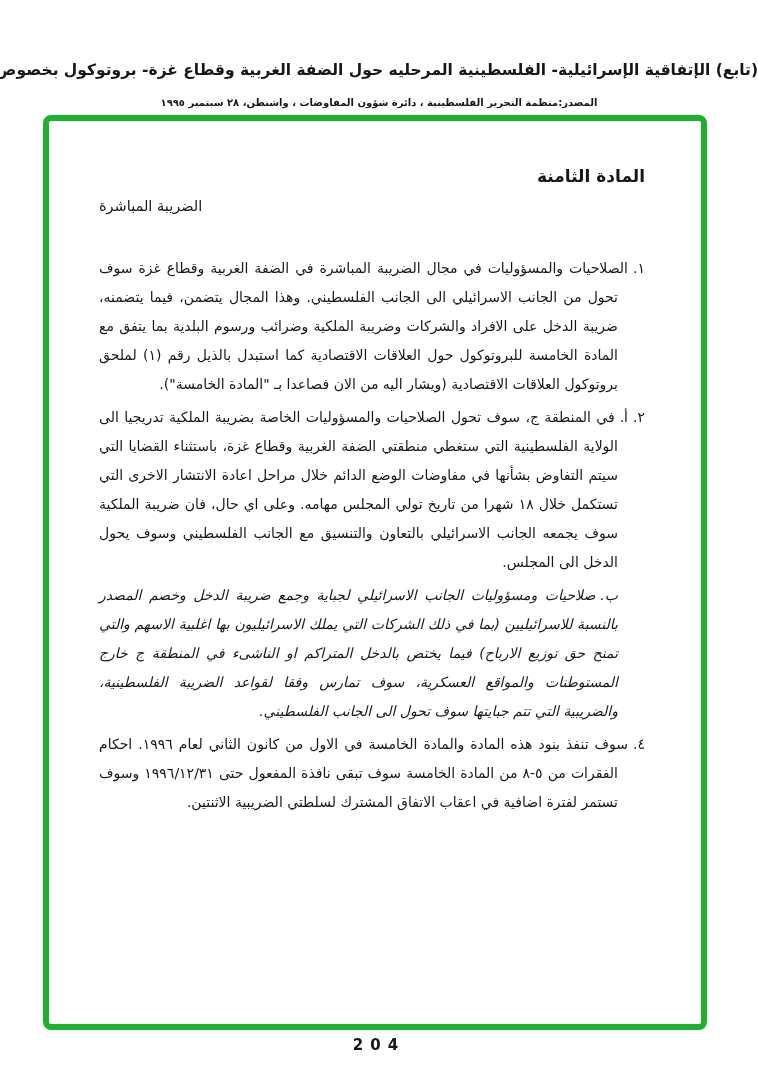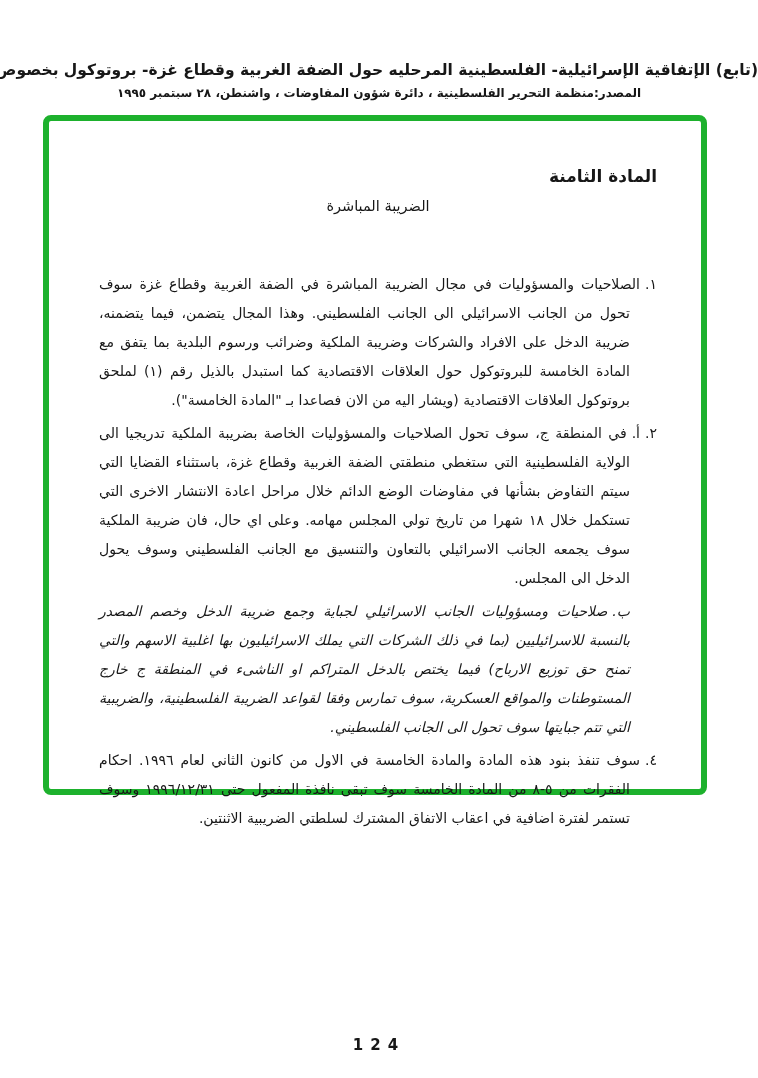--- a/index.html
+++ b/index.html
@@ -25,58 +25,58 @@
     text-align: center;
   }
   .doc-header .title-line {
     font-size: 15.5px;
     font-weight: bold;
     line-height: 24px;
     letter-spacing: -0.2px;
     white-space: nowrap;
   }
   .doc-header .source-line {
-    font-size: 12px;
+    font-size: 10px;
     font-weight: bold;
     line-height: 18px;
-    margin-top: 2px;
+    margin-top: 12px;
     white-space: nowrap;
   }
 
   
   .frame {
     position: absolute;
     left: 43px;
     top: 115px;
     width: 664px;
-    height: 680px;
+    height: 915px;
     box-sizing: border-box;
     border: 6px solid #1db12d;
     border-radius: 8px;
     background: #ffffff;
-    padding: 40px 44px 0 50px;
+    padding: 40px 56px 0 50px;
   }
 
   
   .article-title {
     font-size: 17px;
     font-weight: bold;
     line-height: 30px;
     text-align: right;
   }
   .article-subtitle {
     font-size: 14.5px;
     font-weight: normal;
     line-height: 30px;
-    text-align: center;
+    text-align: left;
   }
 
   
   .article-body {
-    margin-top: 49px;
+    margin-top: 33px;
   }
   .para {
     direction: rtl;
     font-size: 14px;
     line-height: 29px;
     text-align: justify;
     margin: 0 0 4px 0;
   }
   .para.hanging {
     padding-right: 27px;
@@ -135,13 +135,13 @@
     </p>
 
 
     <p class="para hanging">
       <span class="marker">٤.</span><span>سوف تنفذ بنود هذه المادة والمادة الخامسة في الاول من كانون الثاني لعام ١٩٩٦. احكام الفقرات من ٥-٨ من المادة الخامسة سوف تبقى نافذة المفعول حتى ١٩٩٦/١٢/٣١ وسوف تستمر لفترة اضافية في اعقاب الاتفاق المشترك لسلطتي الضريبية الاثنتين.</span>
     </p>
 
   </div>
 </main>
 
-<div class="page-number">124</div>
+<div class="page-number">204</div>
 
 </body></html>

